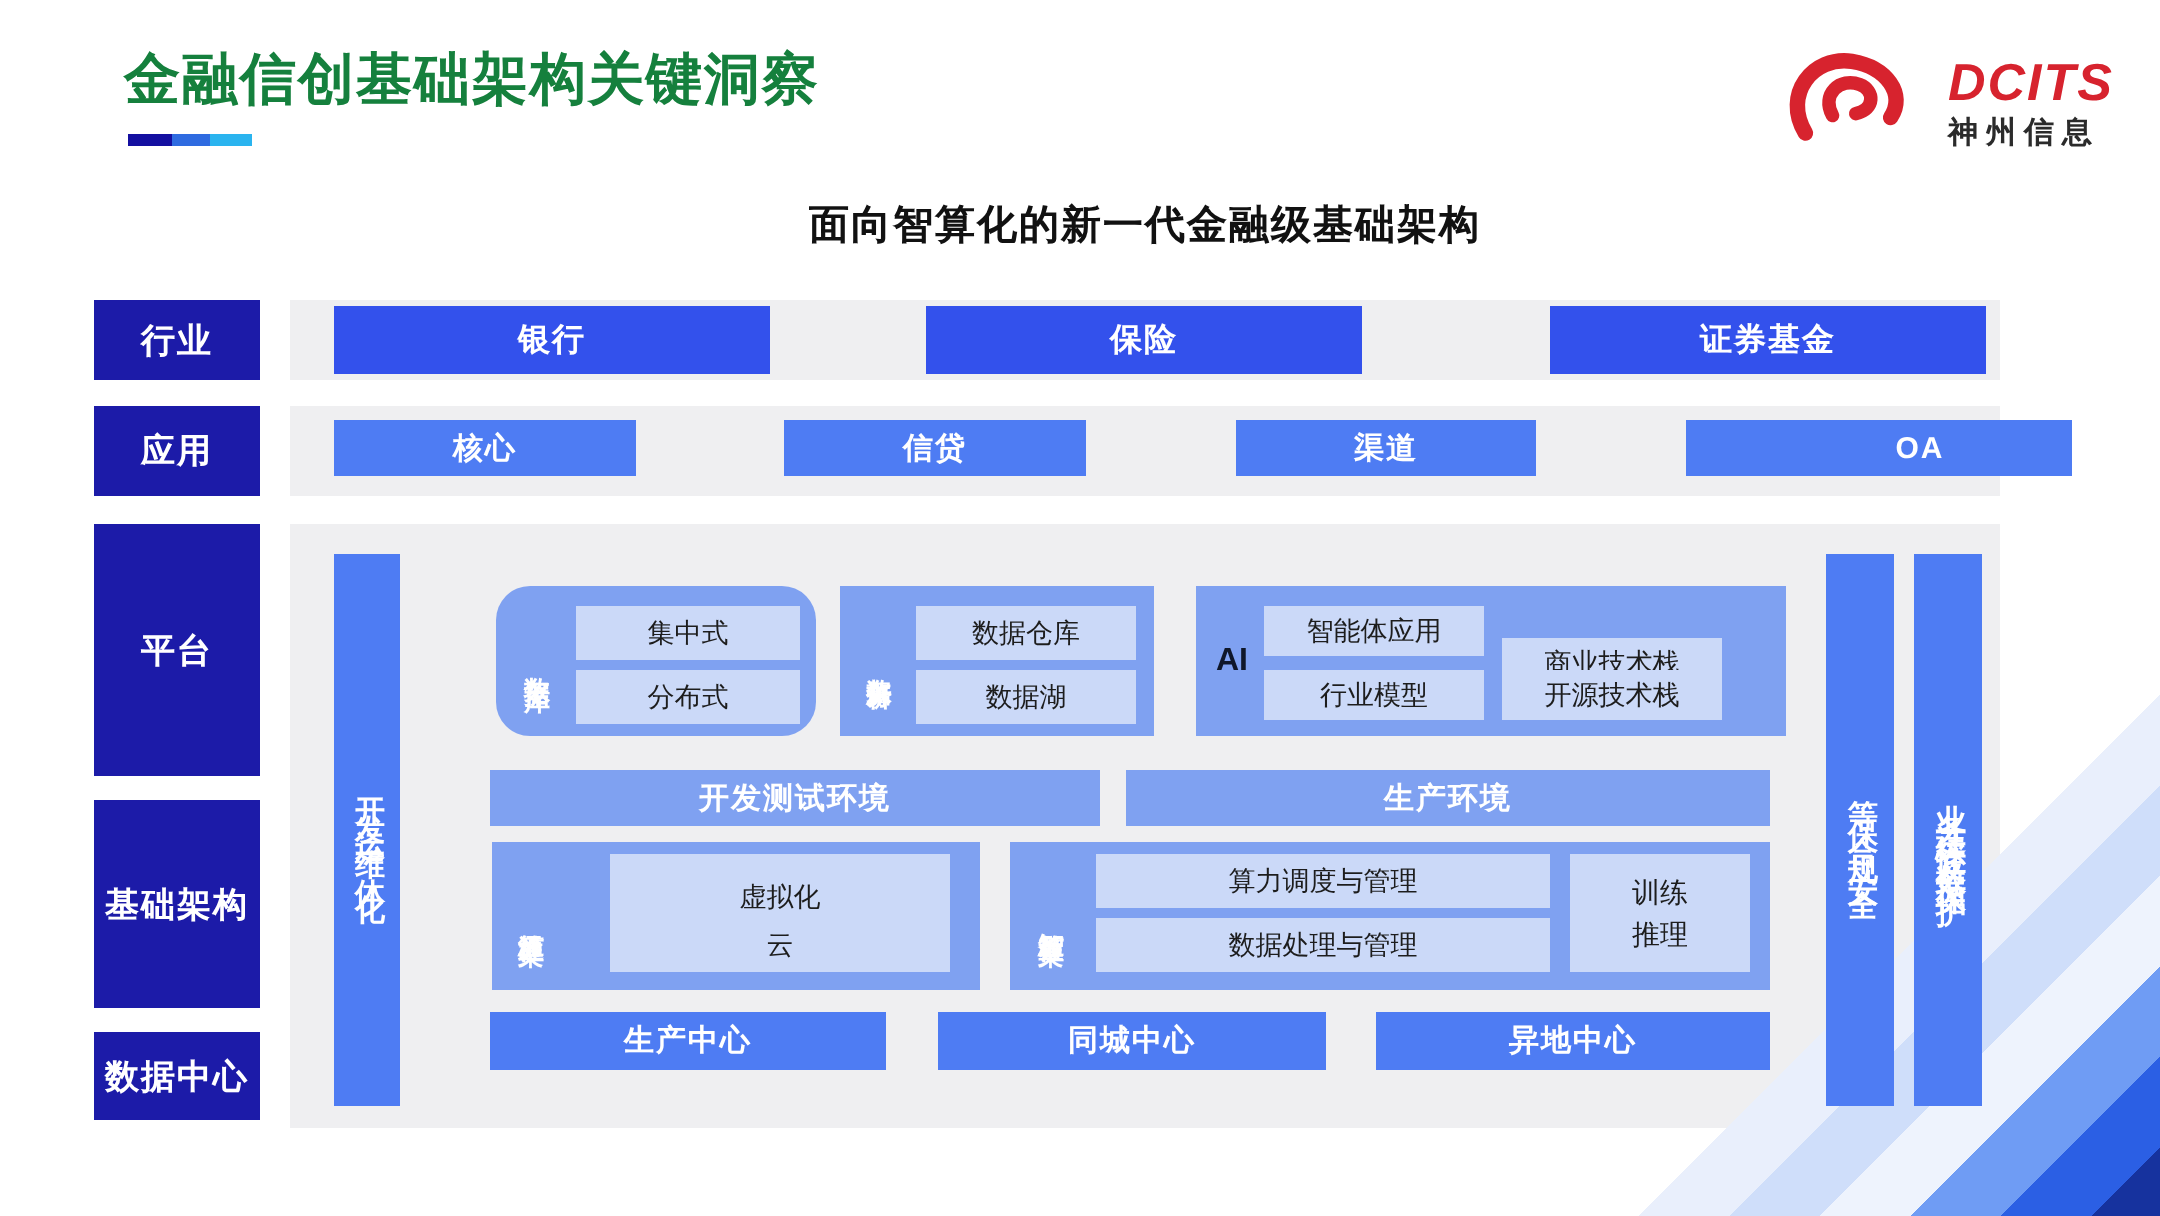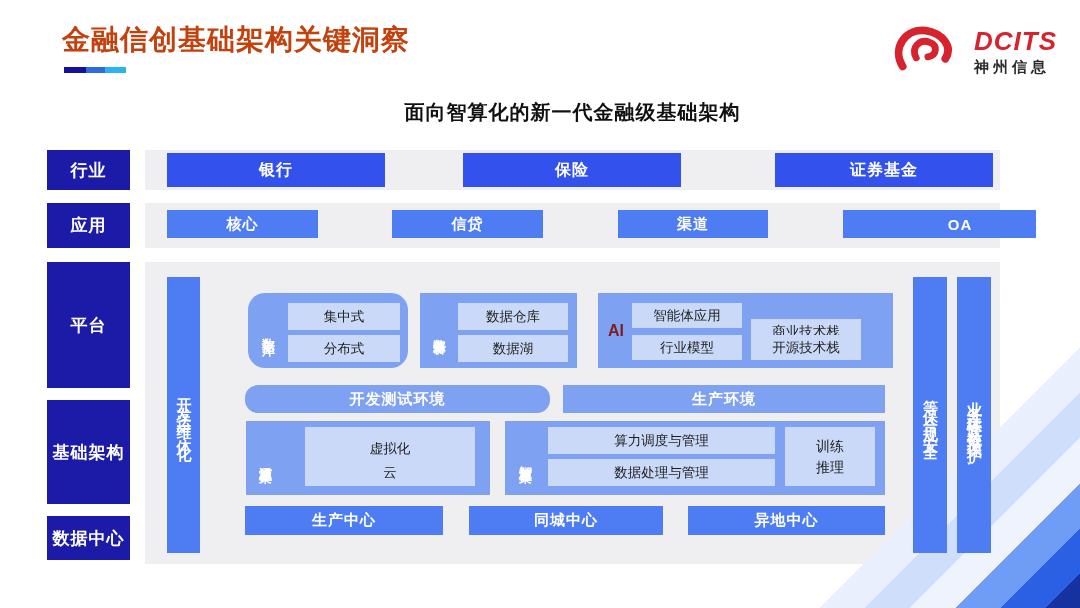--- a/index.html
+++ b/index.html
@@ -1,21 +1,21 @@
 <!DOCTYPE html>
 <html><head>
 <meta charset="utf-8">
 <style>
   html,body{margin:0;padding:0;background:#fff;}
   .page{position:relative;width:1080px;height:608px;background:#ffffff;overflow:hidden;
         font-family:"Liberation Sans","DejaVu Sans",sans-serif;}
   .abs{position:absolute;}
   .flexc{display:flex;align-items:center;justify-content:center;}
 
-  .title{font-size:28px;font-weight:700;color:#c2410c;letter-spacing:1px;}
+  .title{font-size:28px;font-weight:700;color:#15803d;letter-spacing:1px;}
   .subtitle{font-size:20px;font-weight:700;color:#111;text-align:center;letter-spacing:1px;}
 
   .side{background:#1c1ba8;color:#fff;font-weight:700;font-size:17px;letter-spacing:1px;}
   .strip{background:#efeff1;}
   .panel{background:#efeff1;z-index:1;}
 
   .btn-strong{background:#3351ec;color:#fff;font-weight:700;font-size:16px;letter-spacing:1px;}
   .btn{background:#4e7cf3;color:#fff;font-weight:700;font-size:15px;letter-spacing:1px;}
   .group{background:#7fa1f1;z-index:3;}
   .inner{background:#cbd9f8;color:#1d1d1d;font-size:13.5px;}
@@ -104,28 +104,28 @@
 
   <div class="abs group" style="left:420px;top:293px;width:157px;height:75px;">
     <div class="abs" style="left:7px;top:0;width:24px;height:75px;">
       <div class="vtext" style="font-size:12.5px;letter-spacing:1px;">数据分析</div>
     </div>
     <div class="abs inner flexc" style="left:38px;top:10px;width:110px;height:27px;">数据仓库</div>
     <div class="abs inner flexc" style="left:38px;top:42px;width:110px;height:27px;">数据湖</div>
   </div>
 
   <div class="abs group" style="left:598px;top:293px;width:295px;height:75px;">
-    <div class="abs flexc" style="left:4px;top:0;width:28px;height:75px;color:#7f1d1d;font-weight:700;font-size:16px;">AI</div>
+    <div class="abs flexc" style="left:4px;top:0;width:28px;height:75px;color:#0f172a;font-weight:700;font-size:16px;">AI</div>
     <div class="abs inner flexc" style="left:34px;top:10px;width:110px;height:25px;">智能体应用</div>
     <div class="abs inner flexc" style="left:153px;top:26px;width:110px;height:25px;text-align:center;">商业技术栈</div>
     <div class="abs inner flexc" style="left:34px;top:42px;width:110px;height:25px;">行业模型</div>
     <div class="abs inner flexc" style="left:153px;top:42px;width:110px;height:25px;">开源技术栈</div>
   </div>
 
-  <div class="abs env flexc" style="left:245px;top:385px;width:305px;height:28px;border-radius:13px;">开发测试环境</div>
+  <div class="abs env flexc" style="left:245px;top:385px;width:305px;height:28px;">开发测试环境</div>
   <div class="abs env flexc" style="left:563px;top:385px;width:322px;height:28px;">生产环境</div>
 
   <div class="abs group" style="left:246px;top:421px;width:244px;height:74px;">
     <div class="abs" style="left:6px;top:0;width:26px;height:74px;">
       <div class="vtext" style="font-size:13px;letter-spacing:1px;">通算框架</div>
     </div>
     <div class="abs inner flexc" style="left:59px;top:6px;width:170px;height:44px;">虚拟化</div>
     <div class="abs inner flexc" style="left:59px;top:38px;width:170px;height:27px;">云</div>
   </div>
 

